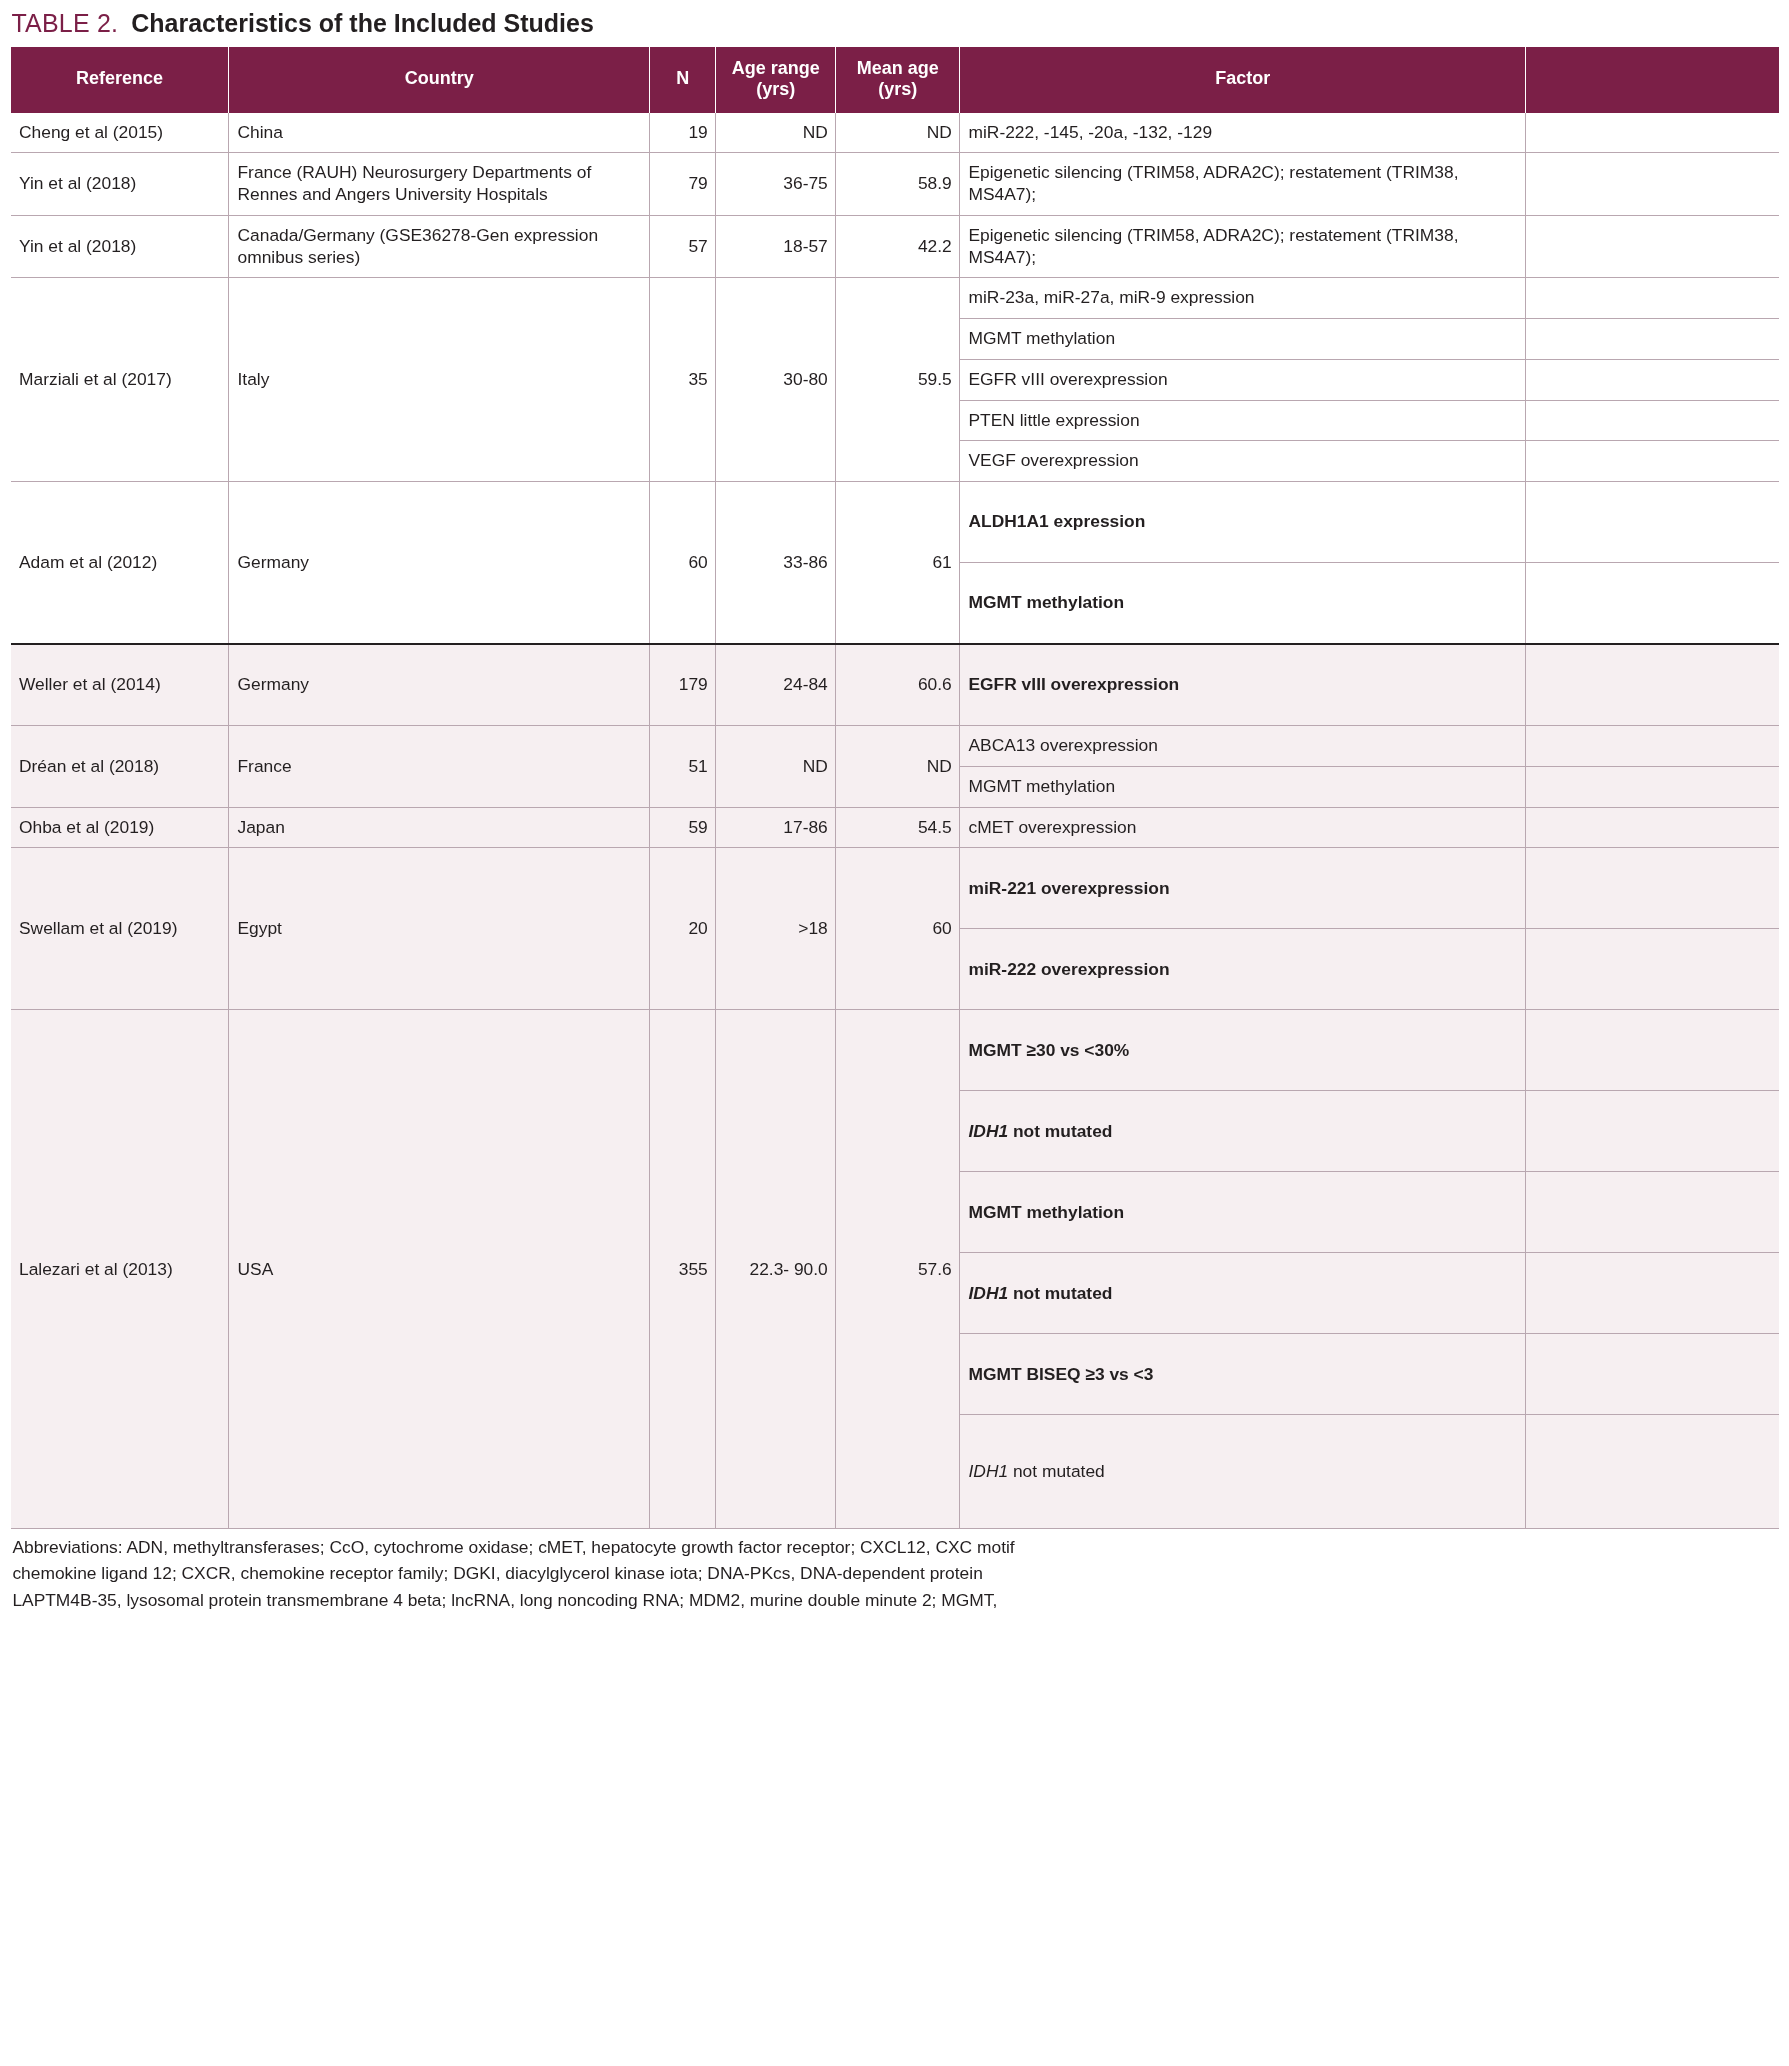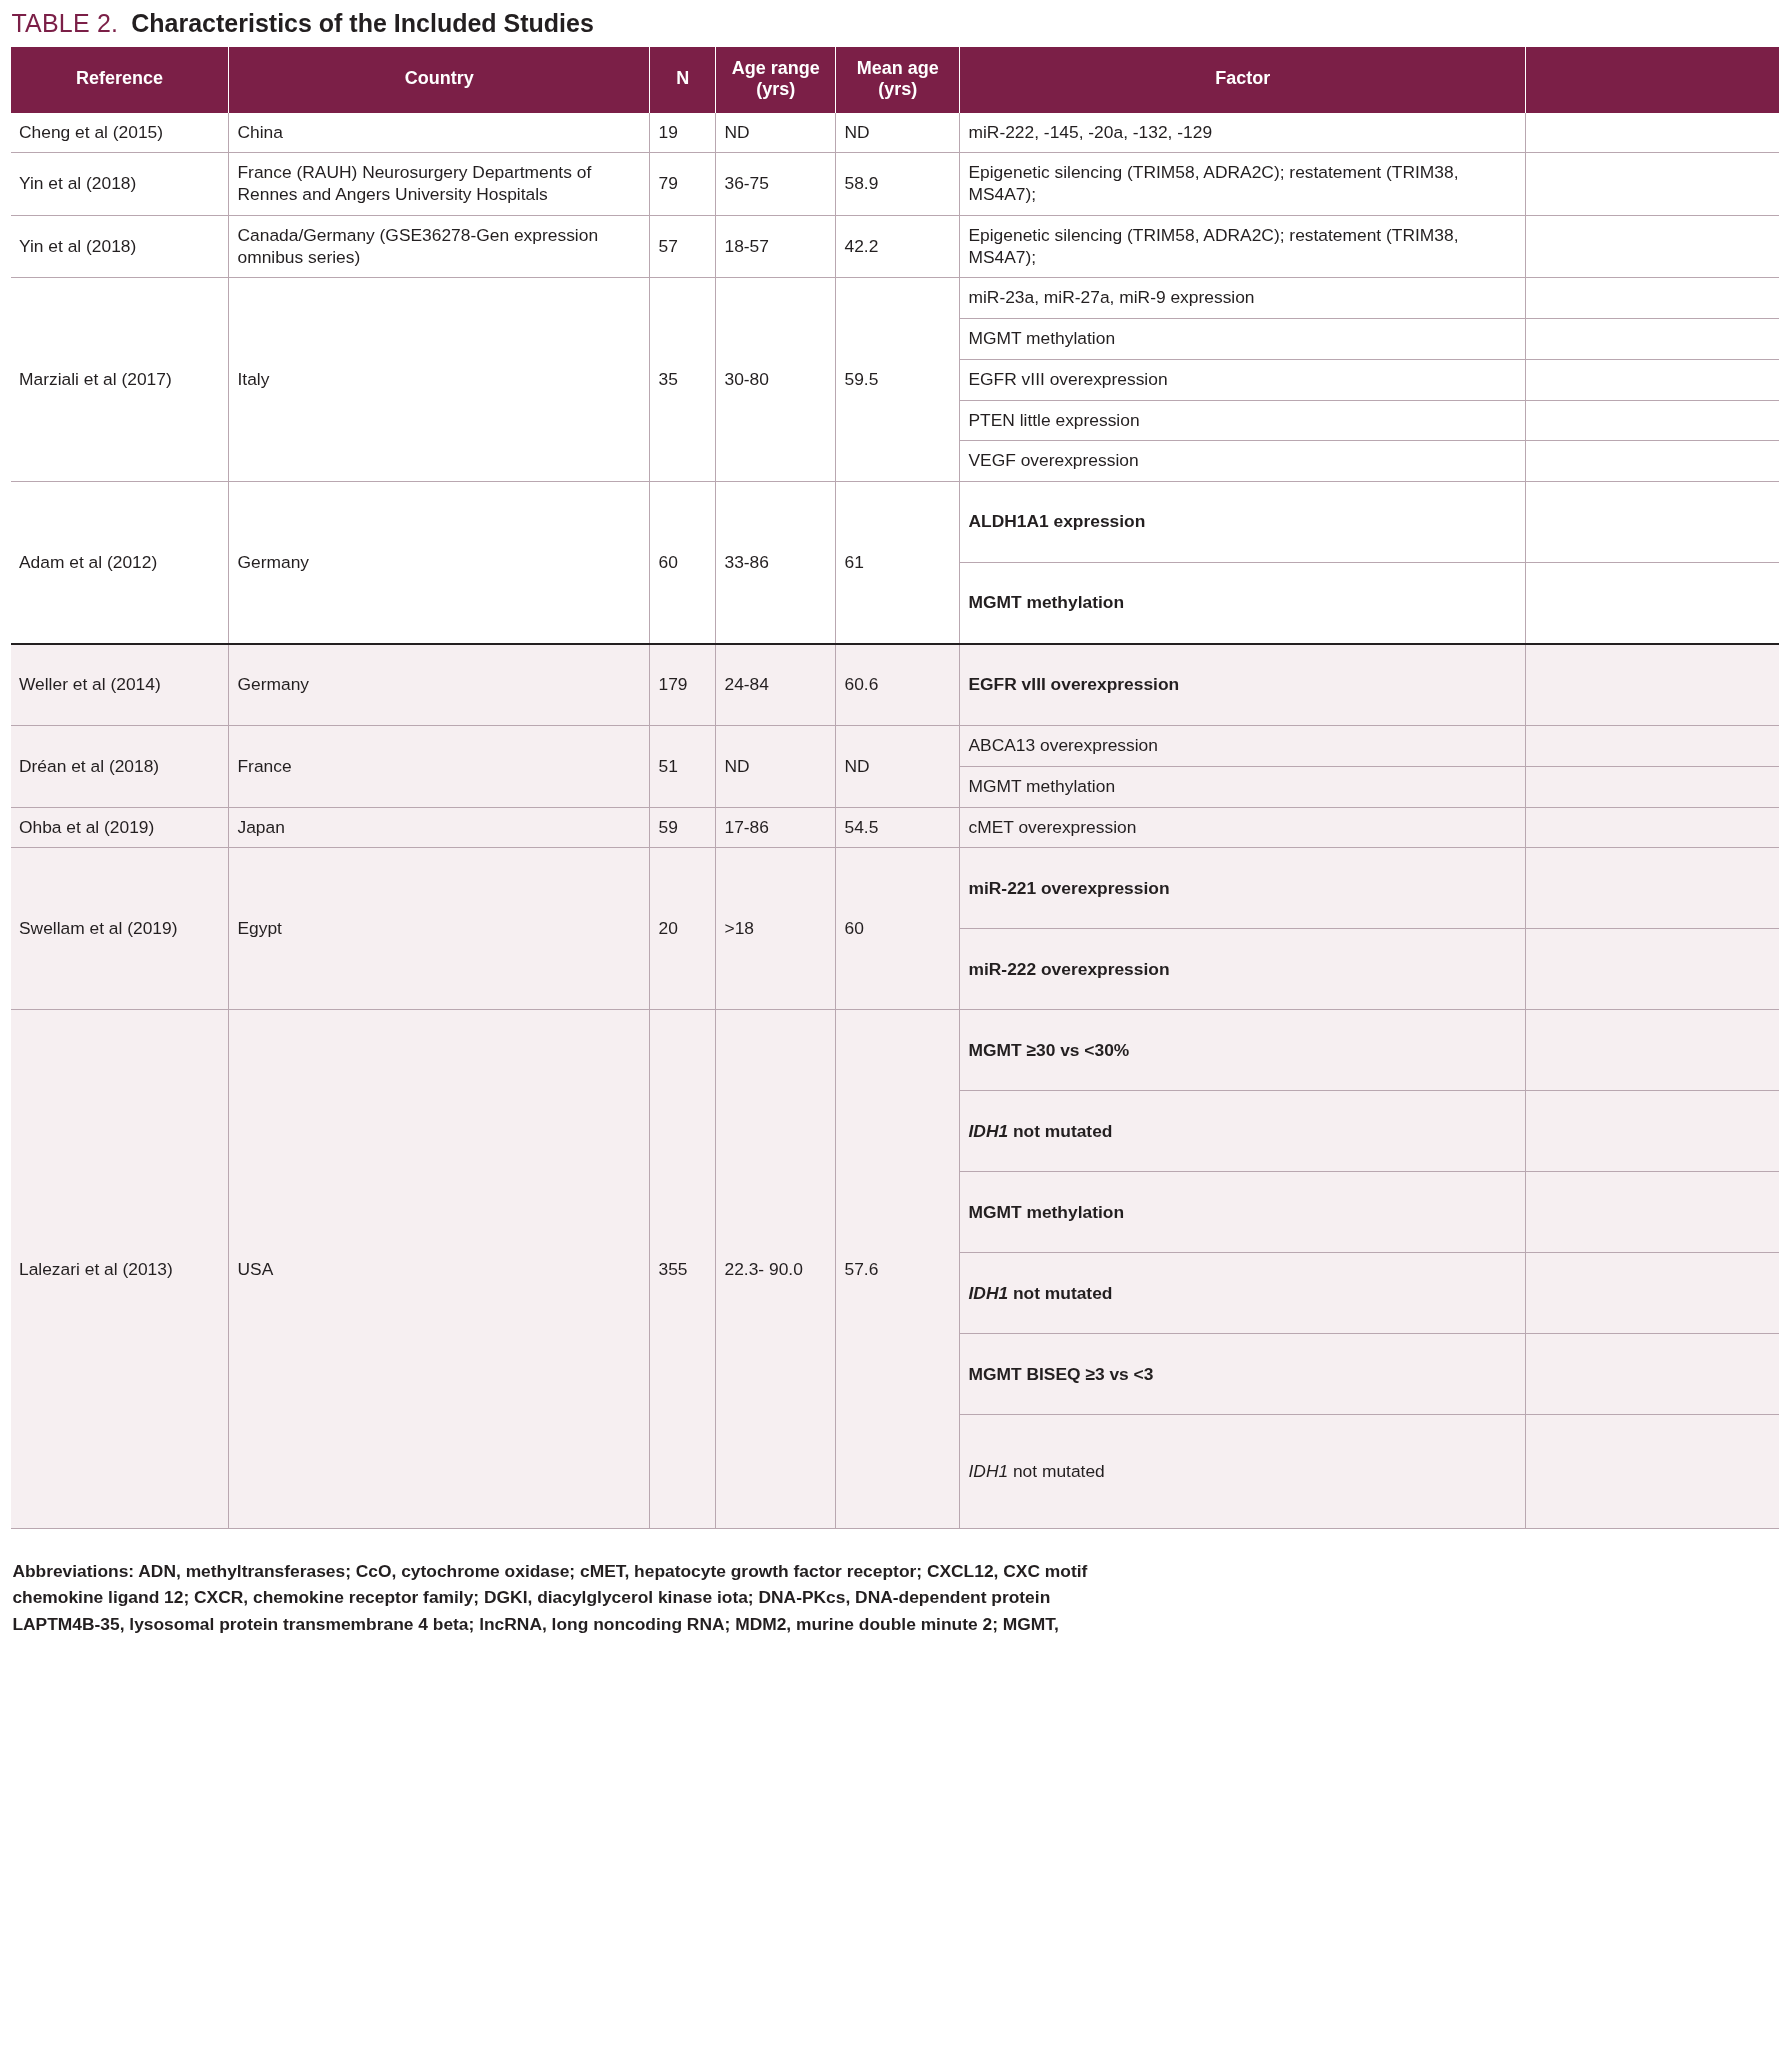--- a/index.html
+++ b/index.html
@@ -68,43 +68,43 @@
   tbody td {
     font-size: 17.4px;
     line-height: 1.25;
     padding: 9px 7.4px 9px 8.3px;
     border-bottom: 1.2px solid #b9a7b0;
     border-right: 1.2px solid #b9a7b0;
     vertical-align: middle;
     background: #ffffff;
     color: #231f20;
   }
-  tbody td.center { text-align: left; }
+  tbody td.center { text-align: right; }
   tbody td.nolast { border-right: none; }
   tbody tr.shade td { background: #f6eff1; }
 
   
   .heavy-top td { border-top: 2.5px solid #231f20; margin-left: 16px; }
   tbody tr:first-child td { border-top: none; }
 
   .factor-cell {
     border-right: 1.2px solid #b9a7b0;
   }
 
   .tall-1 { height: 62px; font-weight: bold; }
   .tall-2 { height: 95px; }
 
   .ital { font-style: italic; }
 
   
   .abbrev {
-    margin-top: 29px;
+    margin-top: 5px;
     font-size: 17.4px;
     line-height: 1.5;
-    font-weight: bold;
+    font-weight: normal;
     color: #231f20;
     width: 1731px;
     padding-left: 1.7px;
   }
   .abbrev p { margin: 0; }
 </style>
 </head>
 <body>
 
 <div class="page">

